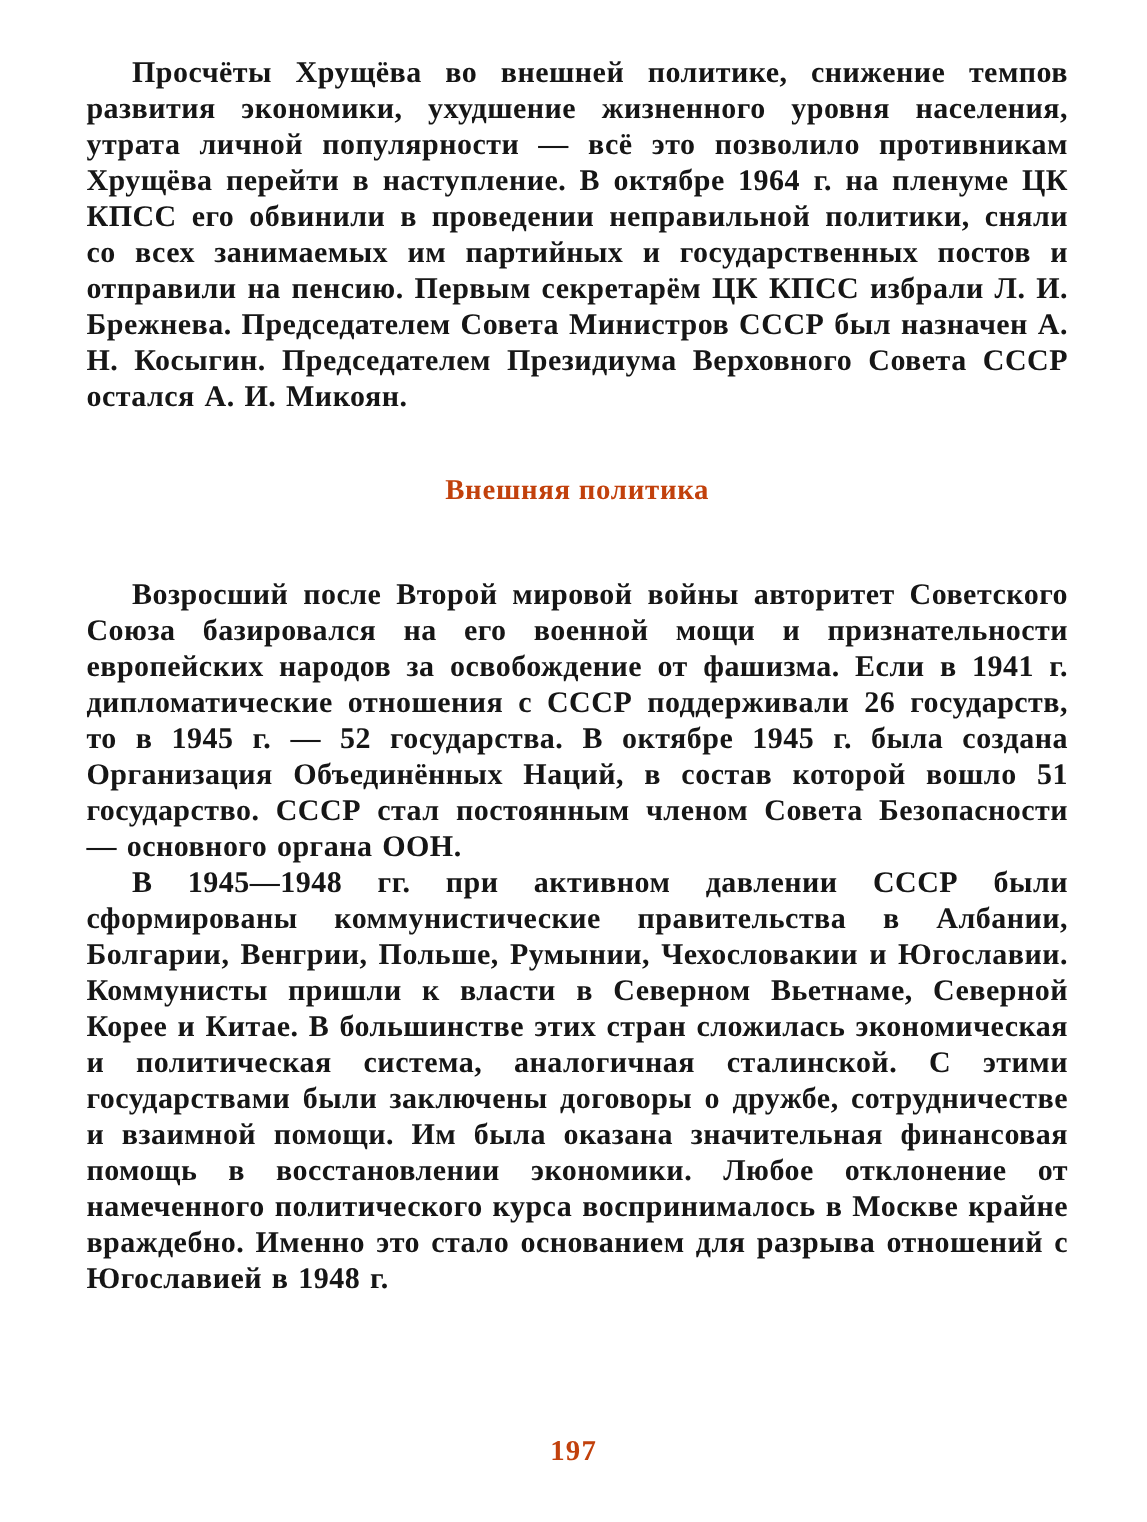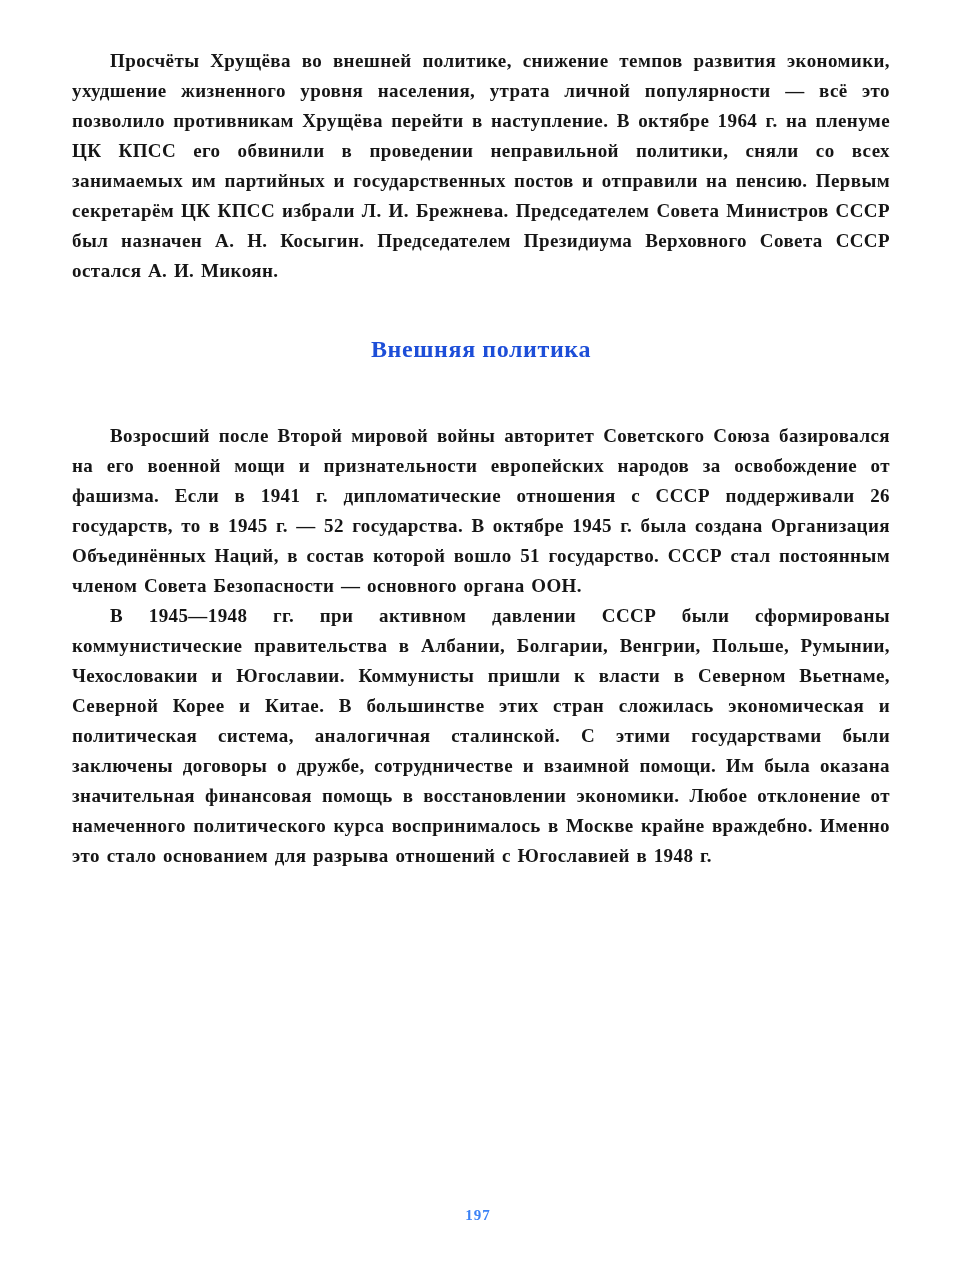--- a/index.html
+++ b/index.html
@@ -18,47 +18,47 @@
     position: relative;
     width: 956px;
     height: 1268px;
     box-sizing: border-box;
     padding: 46px 66px 0 72px;
     background: #ffffff;
     overflow: hidden;
   }
   .body-text {
     margin: 0;
-    font-size: 19px;
+    font-size: 25px;
     font-weight: 700;
     line-height: 30px;
     letter-spacing: 0.4px;
     word-spacing: 1.5px;
     text-align: justify;
     text-indent: 38px;
     color: #161616;
   }
   .section-heading {
     margin: 50px 0 58px 0;
     text-align: center;
     font-size: 24px;
     font-weight: 700;
     letter-spacing: 0.6px;
-    color: #1d4ed8;
+    color: #c2410c;
   }
   .page-number {
     position: absolute;
     left: 0;
     right: 0;
     bottom: 44px;
     text-align: center;
-    font-size: 15px;
+    font-size: 24px;
     font-weight: 700;
     letter-spacing: 1px;
-    color: #3b82f6;
+    color: #c2410c;
   }
 </style>
 </head>
 <body>
 
 <div class="page">
   <p class="body-text">Просчёты Хрущёва во внешней политике, снижение темпов развития экономики, ухудшение жизненного уровня населения, утрата личной популярности — всё это позволило противникам Хрущёва перейти в наступление. В октябре 1964 г. на пленуме ЦК КПСС его обвинили в проведении неправильной политики, сняли со всех занимаемых им партийных и государственных постов и отправили на пенсию. Первым секретарём ЦК КПСС избрали Л. И. Брежнева. Председателем Совета Министров СССР был назначен А. Н. Косыгин. Председателем Президиума Верховного Совета СССР остался А. И. Микоян.</p>
 
   <h2 class="section-heading">Внешняя политика</h2>
 

